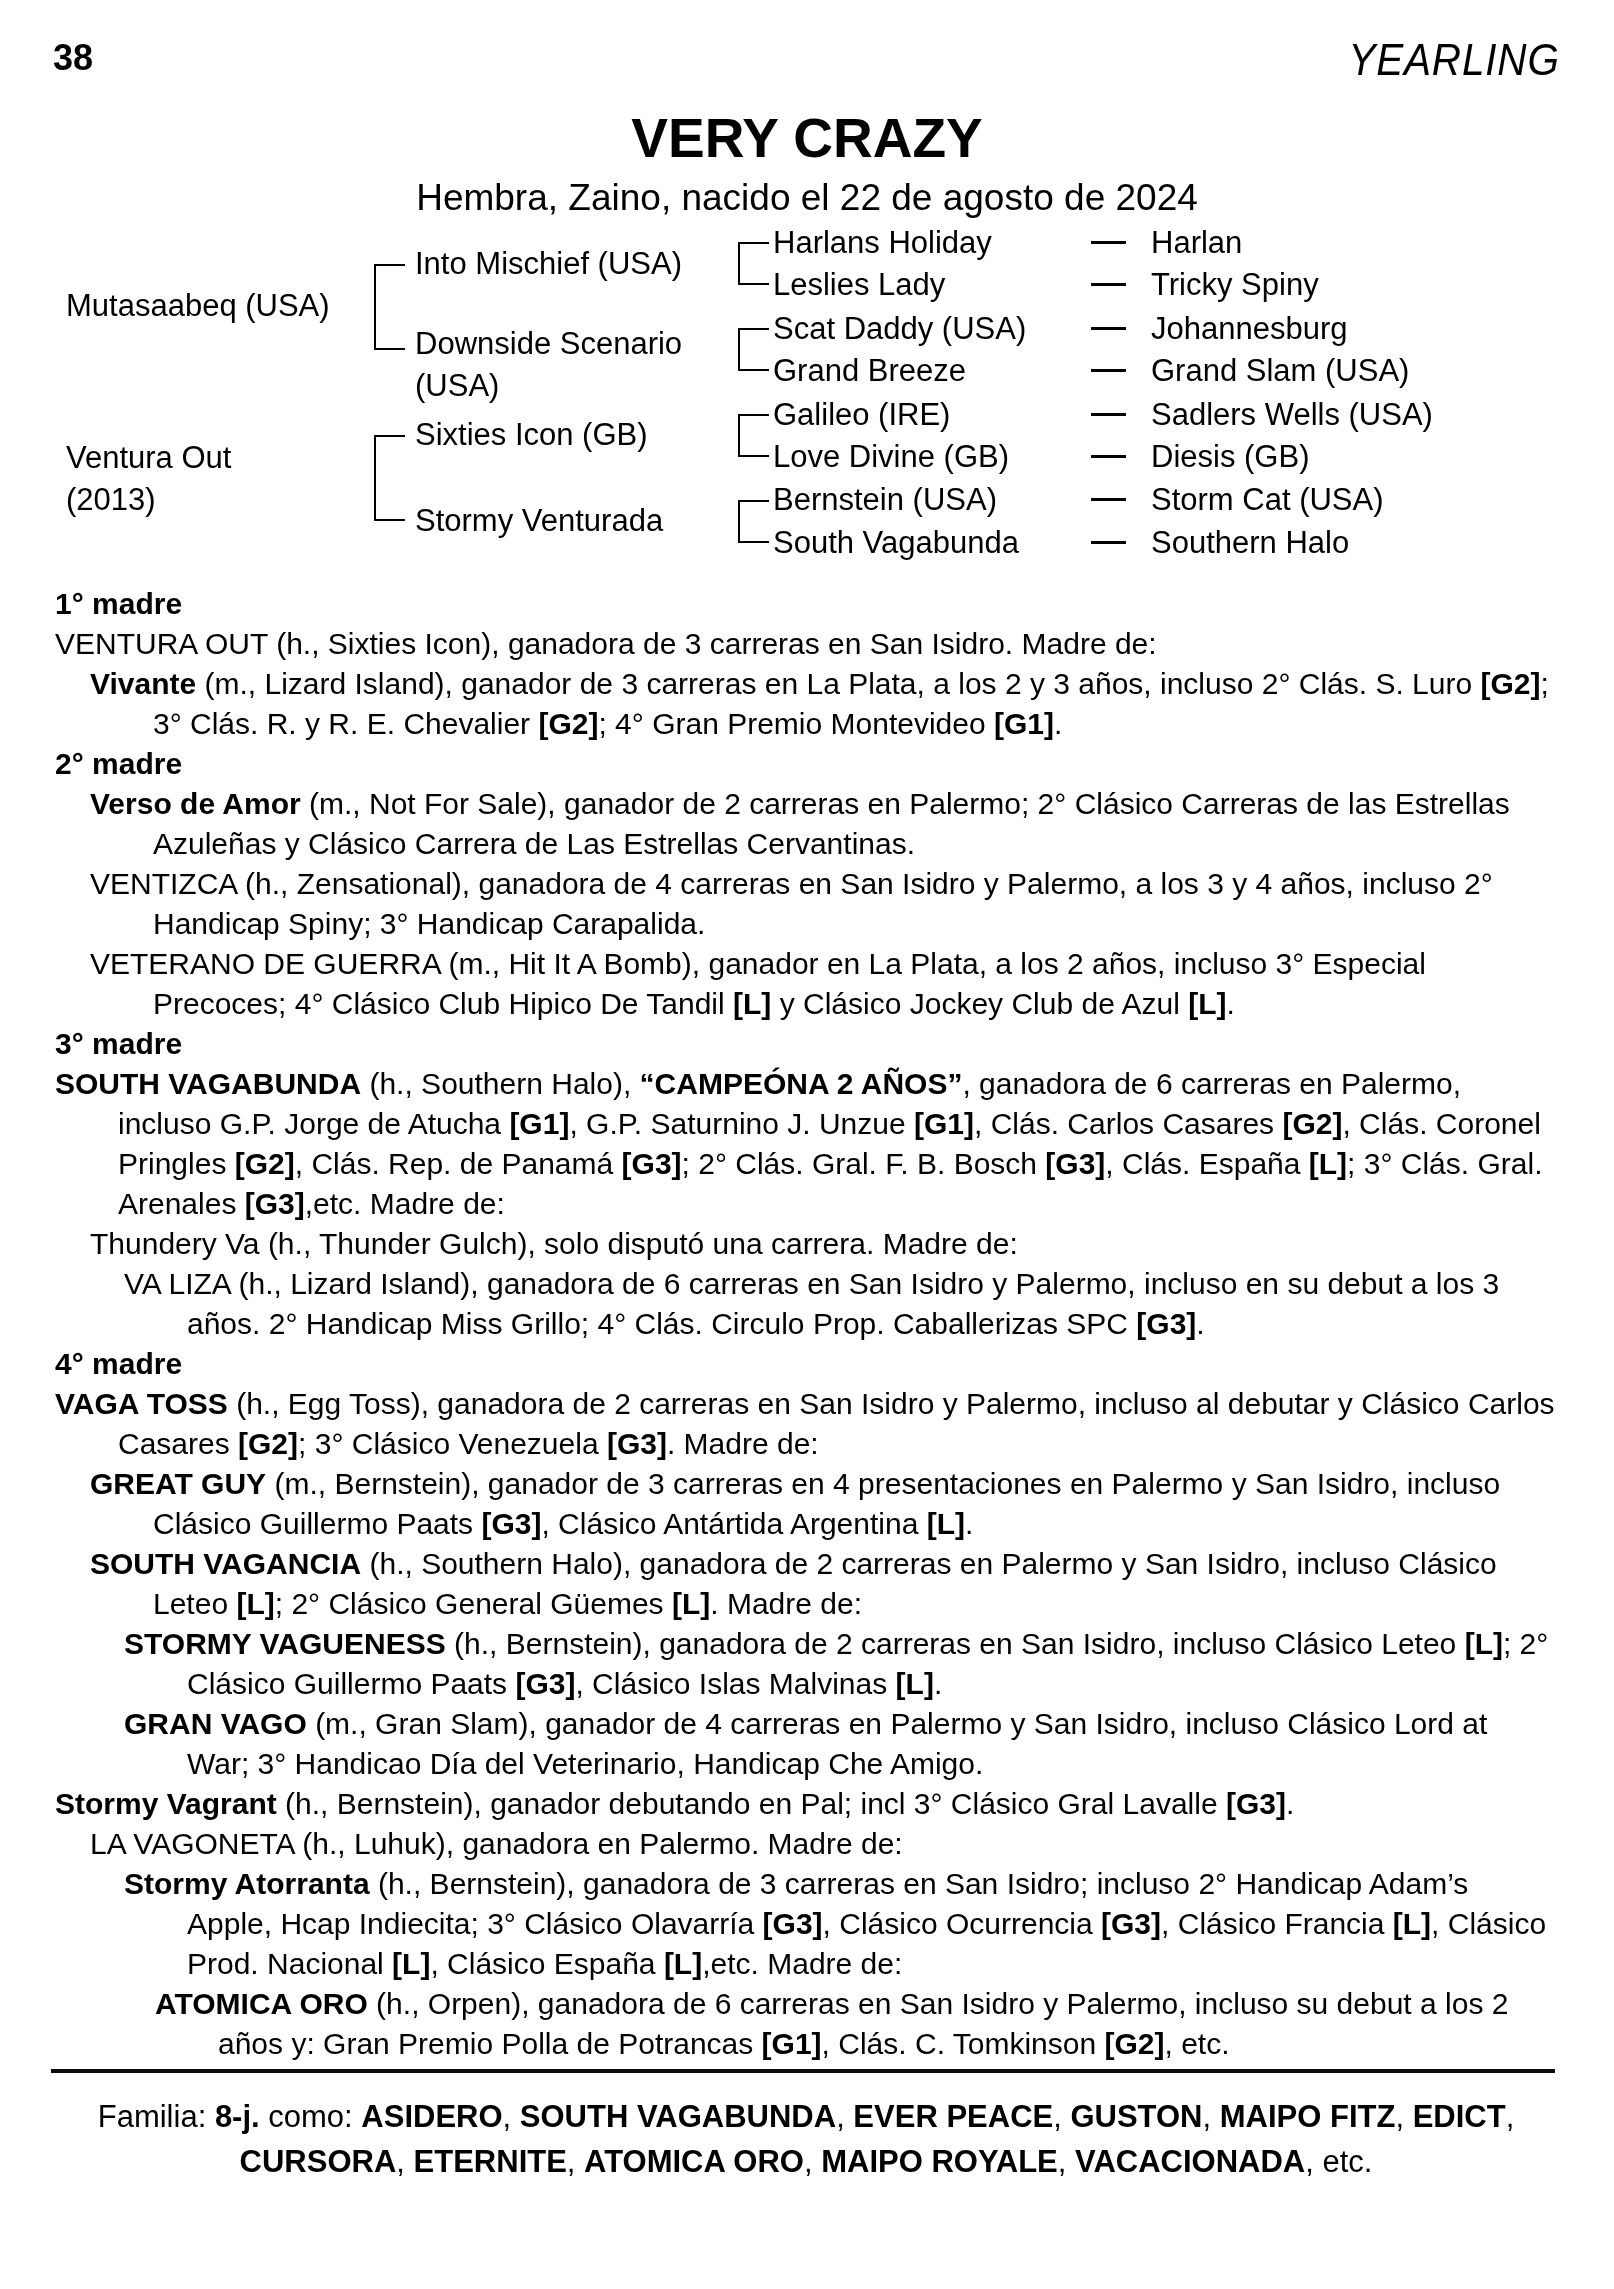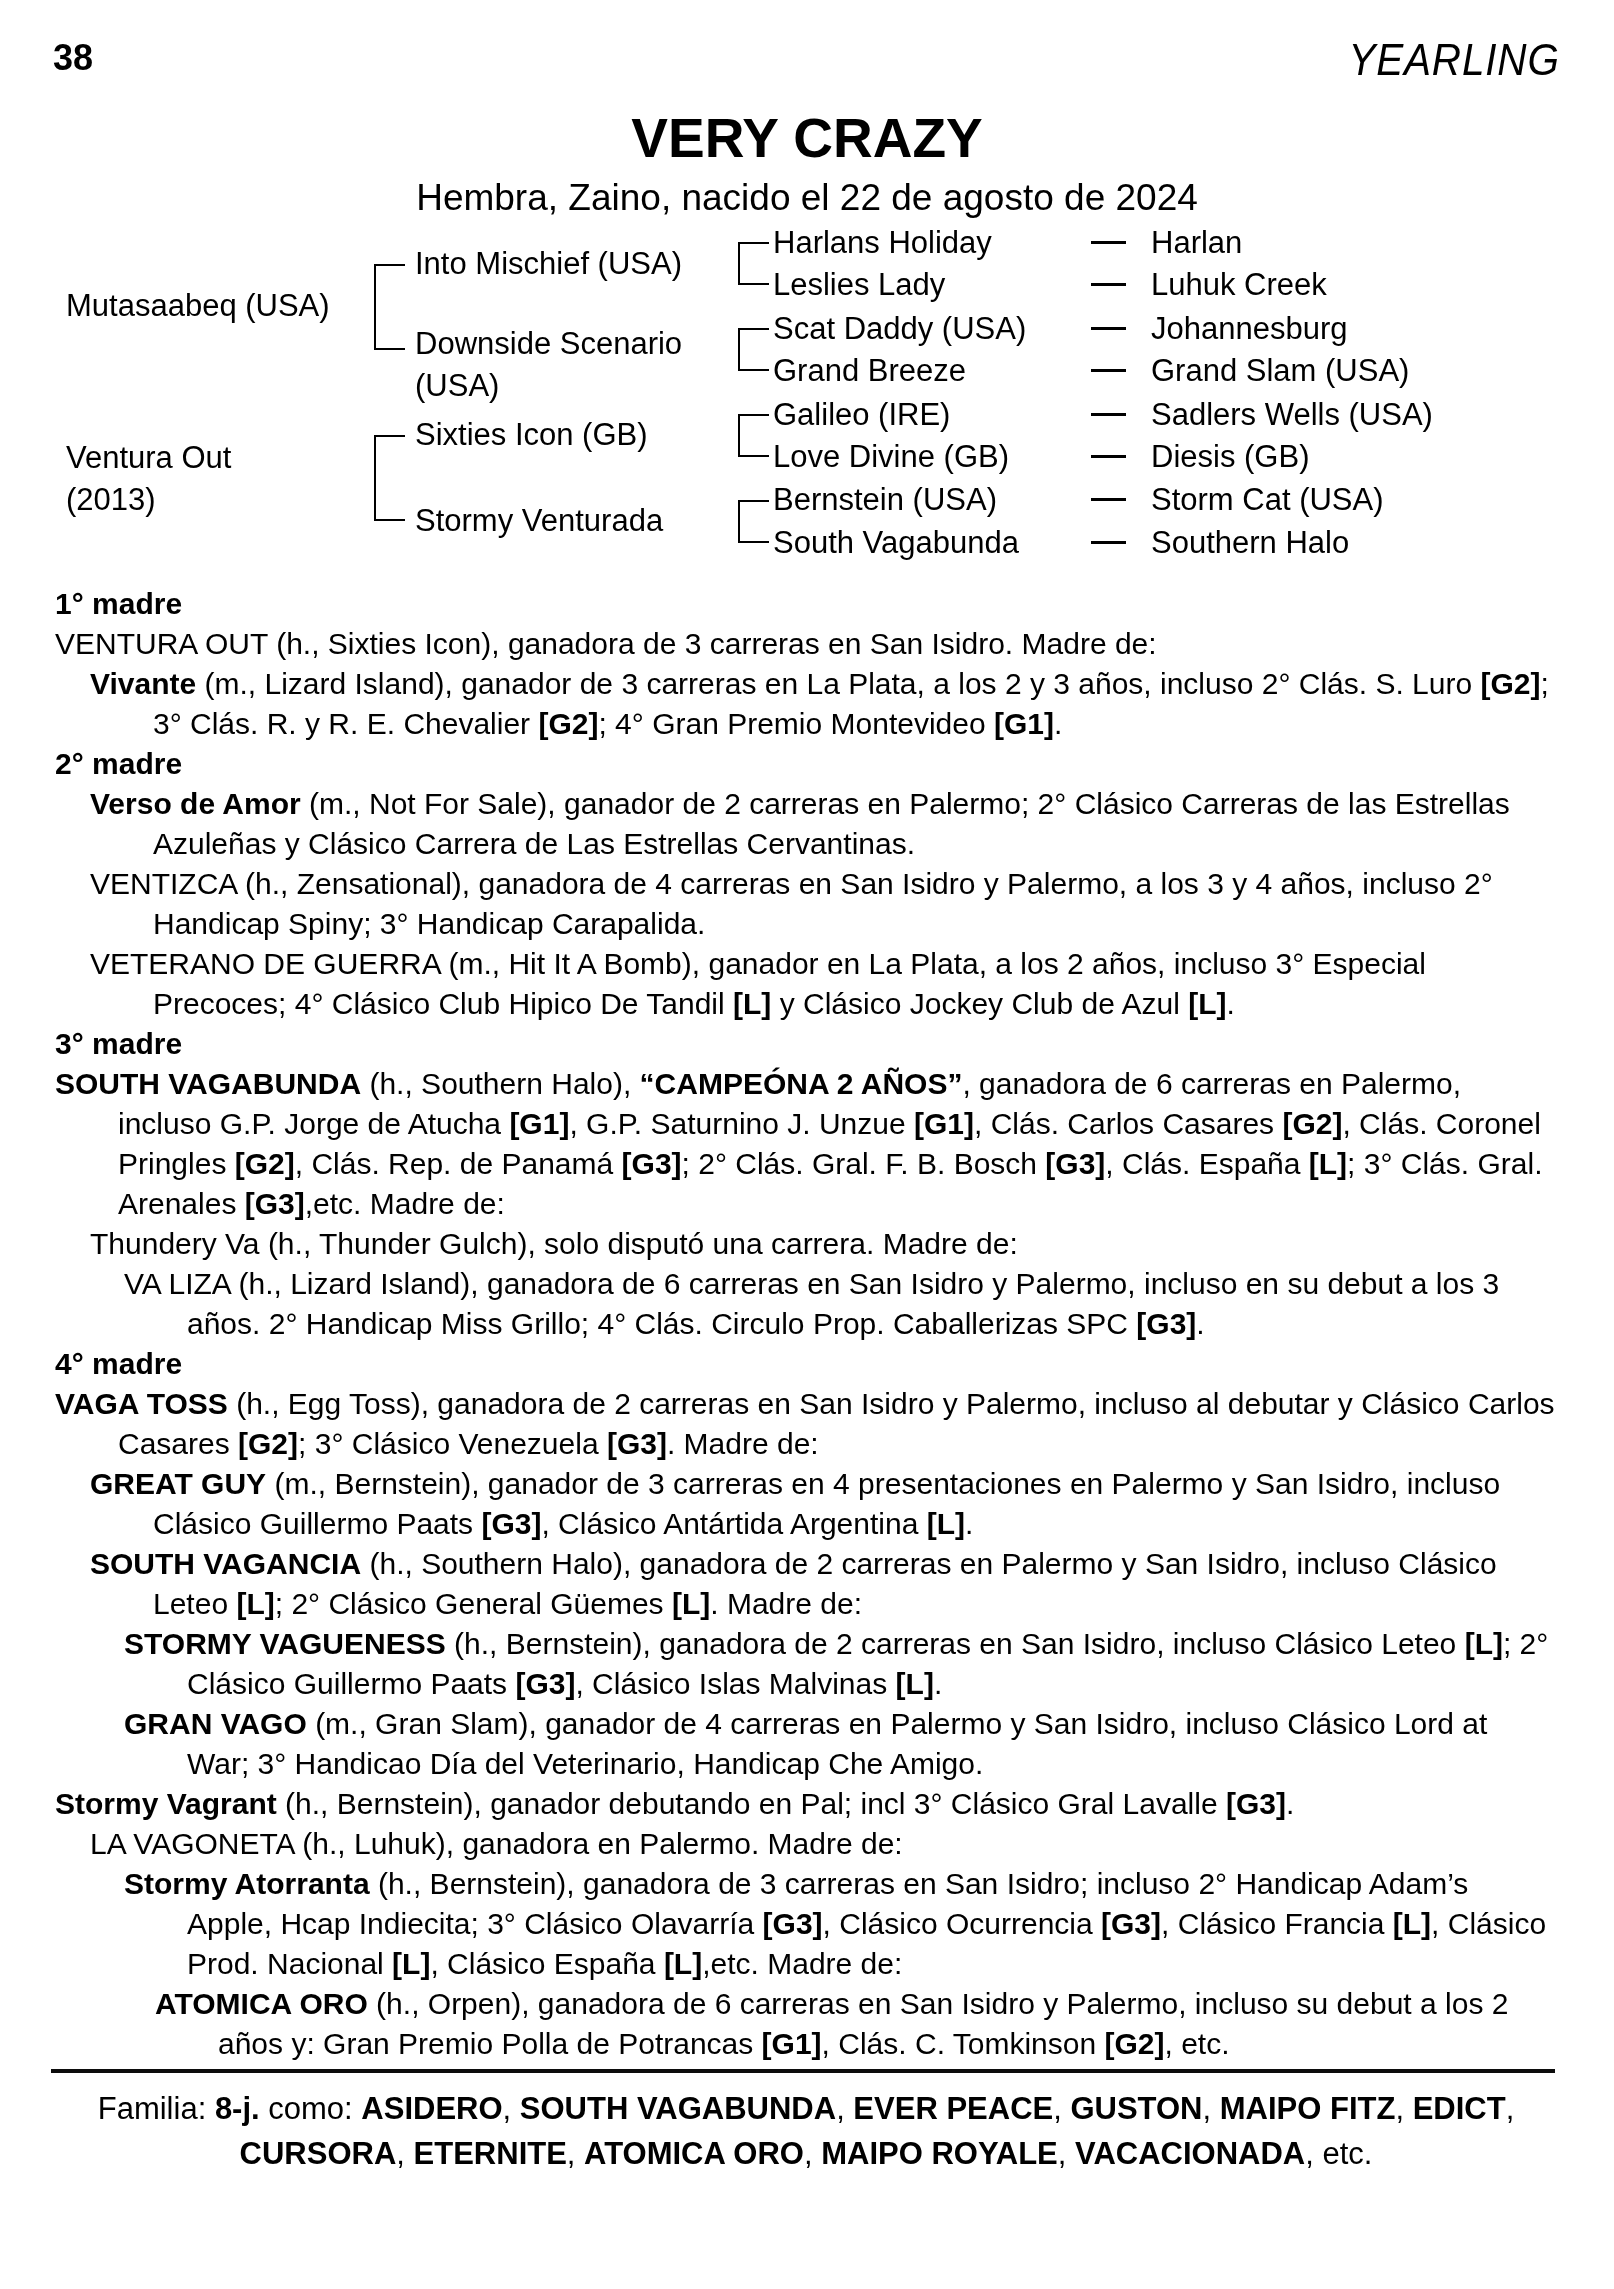--- a/index.html
+++ b/index.html
@@ -57,21 +57,21 @@
   
   .content{position:absolute;top:584px;left:0;right:0;padding:0 57px 0 55px;}
   .content p{margin:0;font-size:30px;line-height:40px;}
   .hd{font-weight:bold;}
   .i0{padding-left:63px;text-indent:-63px;}
   .i1{padding-left:98px;text-indent:-63px;}
   .i2{padding-left:132px;text-indent:-63px;}
   .i3{padding-left:163px;text-indent:-63px;}
   
   .family-rule{border-top:4.6px solid #0c0c0c;margin-top:4.6px;margin-left:-3.7px;margin-right:1.8px;}
-  .family{margin:0;padding-top:13px;text-align:center;font-size:31px !important;line-height:45px !important;}
+  .family{margin:0;padding-top:21px;text-align:center;font-size:31px !important;line-height:45px !important;}
 </style>
 </head>
 <body>
 
 <div class="page">
 
   <div class="header">
     <div class="page-num">38</div>
     <div class="session">YEARLING</div>
   </div>
@@ -100,21 +100,21 @@
     <div class="brk brk-g2-3"></div>
 
     <div class="prow pr-0">
       <span class="g3">Harlans Holiday</span>
       <span class="dash"></span>
       <span class="g4">Harlan</span>
     </div>
     <div class="prow pr-1">
       <span class="g3">Leslies Lady</span>
       <span class="dash"></span>
-      <span class="g4">Luhuk Creek</span>
+      <span class="g4">Tricky Spiny</span>
     </div>
     <div class="prow pr-2">
       <span class="g3">Scat Daddy (USA)</span>
       <span class="dash"></span>
       <span class="g4">Johannesburg</span>
     </div>
     <div class="prow pr-3">
       <span class="g3">Grand Breeze</span>
       <span class="dash"></span>
       <span class="g4">Grand Slam (USA)</span>

